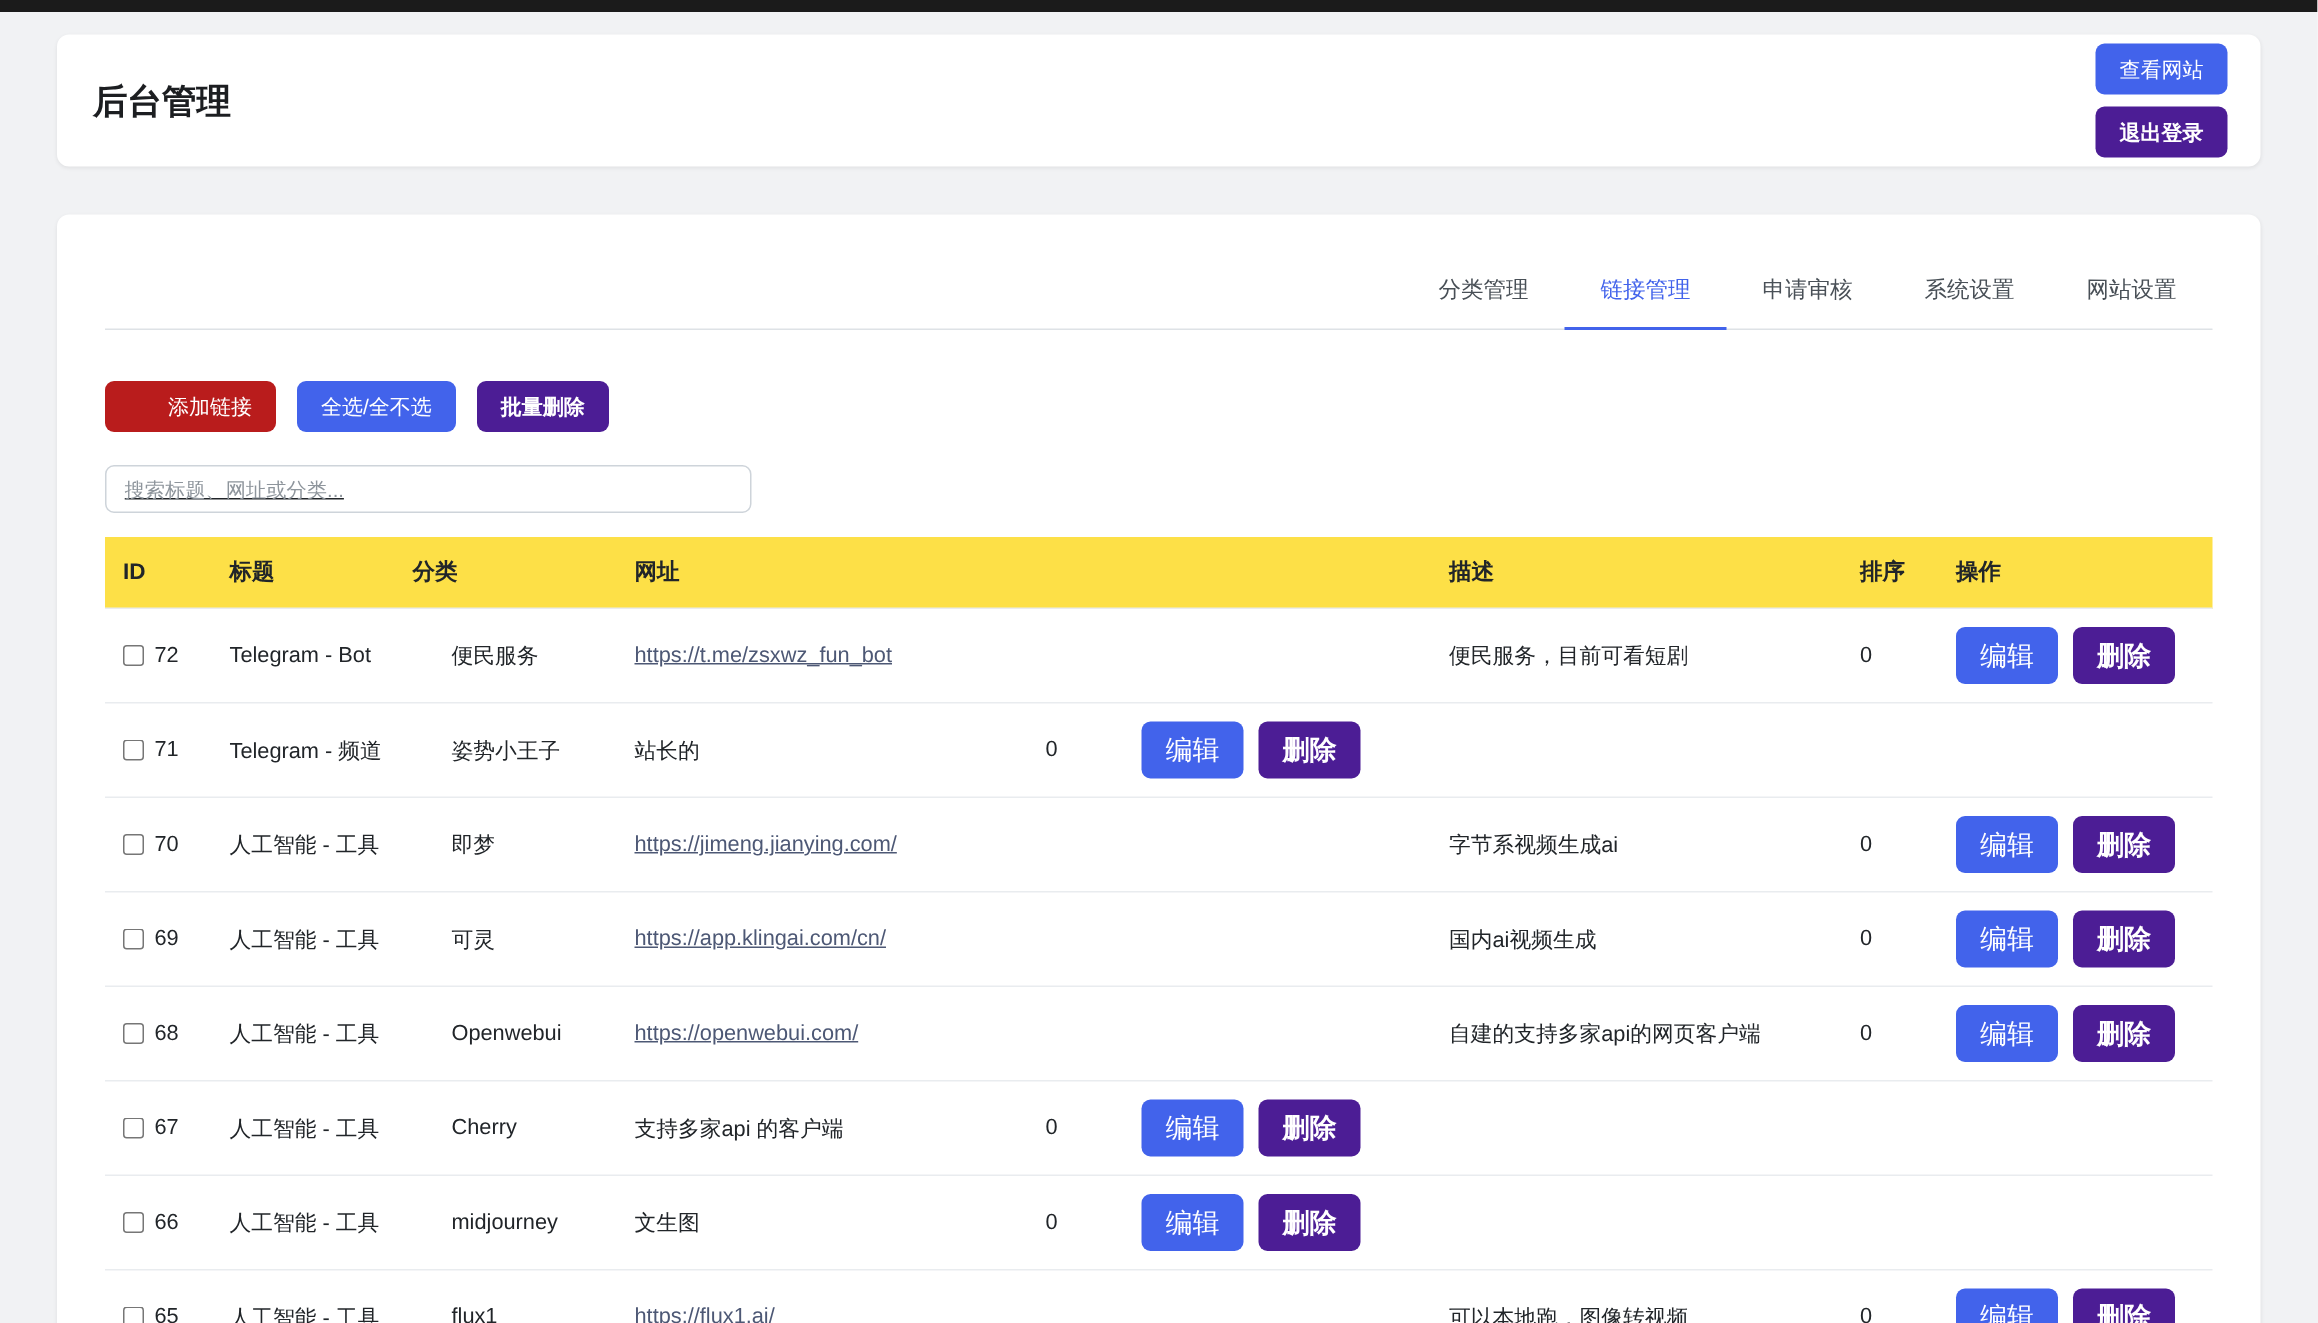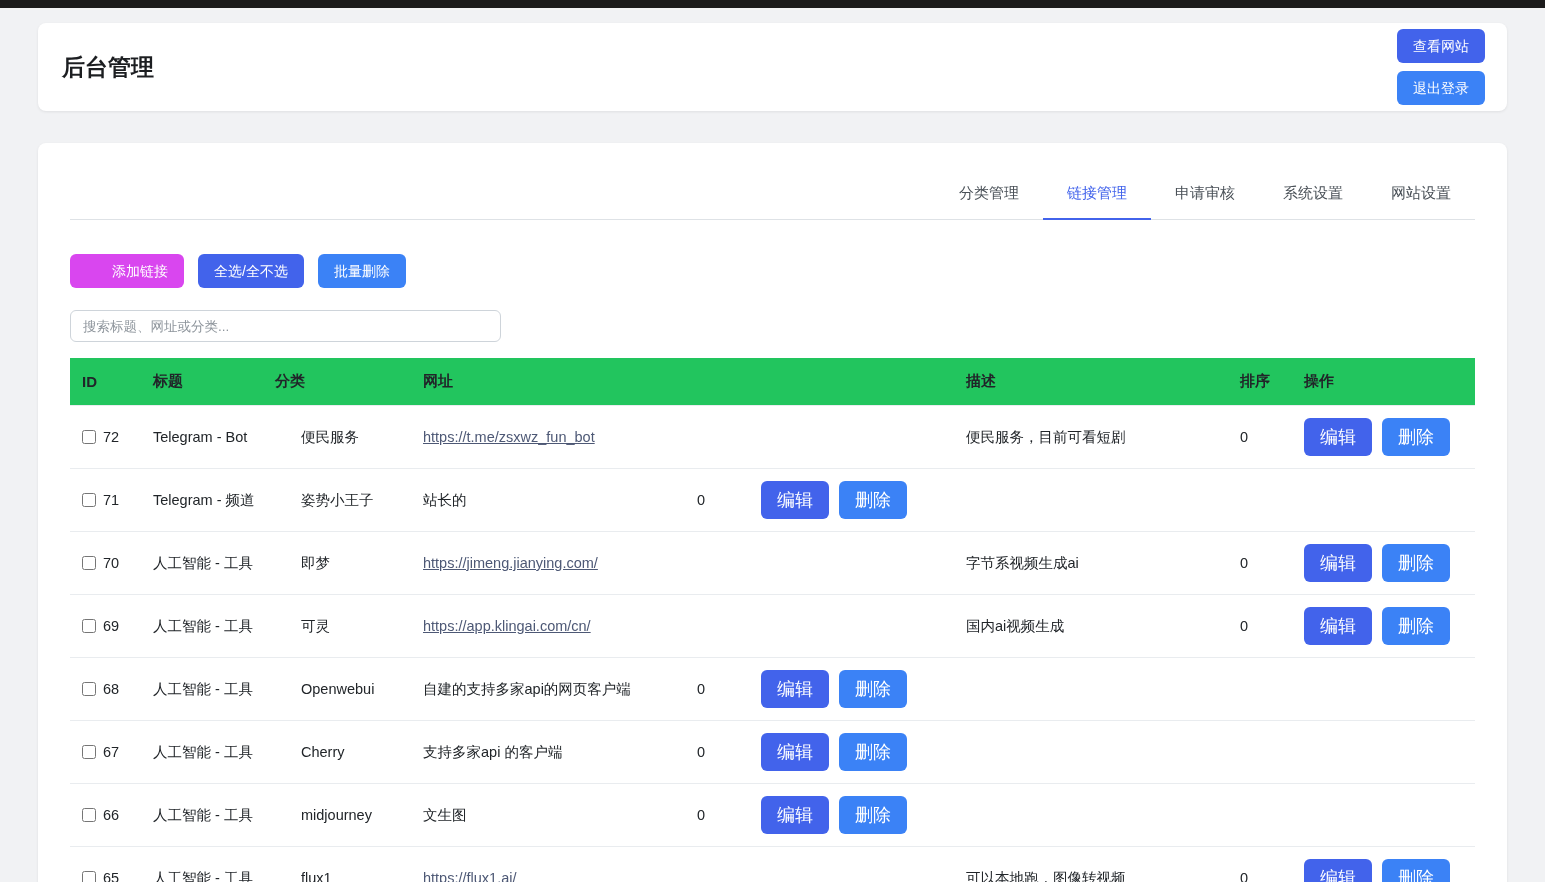--- a/index.html
+++ b/index.html
@@ -19,41 +19,41 @@
     padding: 26px 22px 26px 24px; height: 88px;
   }
   .page-title { font-size: 23px; font-weight: 700; color: #1c1e21; }
   .header-actions { display: flex; gap: 8px; flex-direction: column; }
   .btn {
     border: none; border-radius: 6px; color: #fff; cursor: pointer;
     font-size: 14px; padding: 10px 16px; line-height: 1;
     font-family: inherit; white-space: nowrap;
   }
   .btn-blue  { background: #4263eb; }
-  .btn-red   { background: #3b82f6; }
-  .btn-green { background: #d946ef; padding-left: 42px; }
+  .btn-red   { background: #4c1d95; font-weight: bold; }
+  .btn-green { background: #b91c1c; padding-left: 42px; }
   .btn-sm { padding: 10px 16px; font-size: 18px; }
   .main-card { margin-top: 32px; padding: 28px 32px 0 32px; min-height: 760px; }
   .tabs { display: flex; border-bottom: 1px solid #dee2e6; justify-content: flex-end; }
   .tab {
     padding: 13px 24px 15px 24px; font-size: 15px; color: #495057;
     cursor: pointer; margin-bottom: -1px; border-bottom: 2px solid transparent;
   }
   .tab.active { color: #4263eb; border-bottom: 2px solid #4263eb; }
   .toolbar { margin-top: 34px; display: flex; gap: 14px; }
   .search {
     margin-top: 22px; width: 431px; height: 32px;
     border: 1px solid #ced4da; border-radius: 6px;
     padding: 0 12px; font-size: 13.5px; font-family: inherit;
-    color: #212529; outline: none; display: block;
+    color: #212529; outline: none; display: block; text-decoration: underline;
   }
   .search::placeholder { color: #8e959c; }
   .table { margin-top: 16px; width: 100%; }
   .thead {
-    display: flex; background: #22c55e; align-items: center;
+    display: flex; background: #fde047; align-items: center;
     border-bottom: 1px solid #e9ecef;
   }
   .th { font-weight: 700; font-size: 15px; padding: 14px 12px 14px 0; }
   .trow {
     display: flex; align-items: center; min-height: 63px;
     border-bottom: 1px solid #e9ecef; font-size: 14.5px;
   }
   .col { padding-right: 12px; }
   .c0 { width: 83px; padding-left: 12px; display: flex; align-items: center; gap: 7px; }
   .c1 { width: 148px; }
@@ -174,20 +174,21 @@
     </div>
   </div>
 
   <div class="trow">
     <div class="col c0">
       <input type="checkbox" style="">
       <span>68</span>
     </div>
     <div class="col c1">人工智能 - 工具</div>
     <div class="col c2">Openwebui</div>
+    <div class="col c3"><a href="#">https://openwebui.com/</a></div>
     <div class="col c4">自建的支持多家api的网页客户端</div>
     <div class="col c5">0</div>
     <div class="col c6">
       <button class="btn btn-blue btn-sm">编辑</button>
       <button class="btn btn-red btn-sm">删除</button>
     </div>
   </div>
 
   <div class="trow">
     <div class="col c0">

